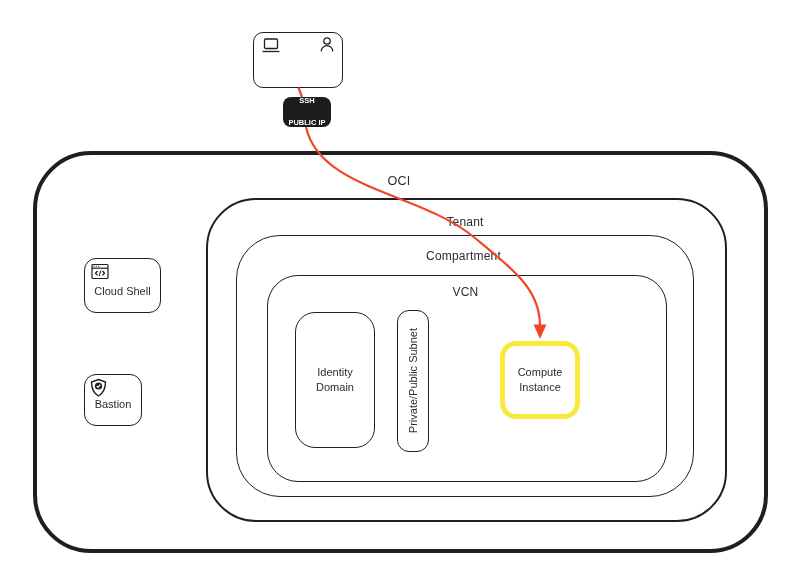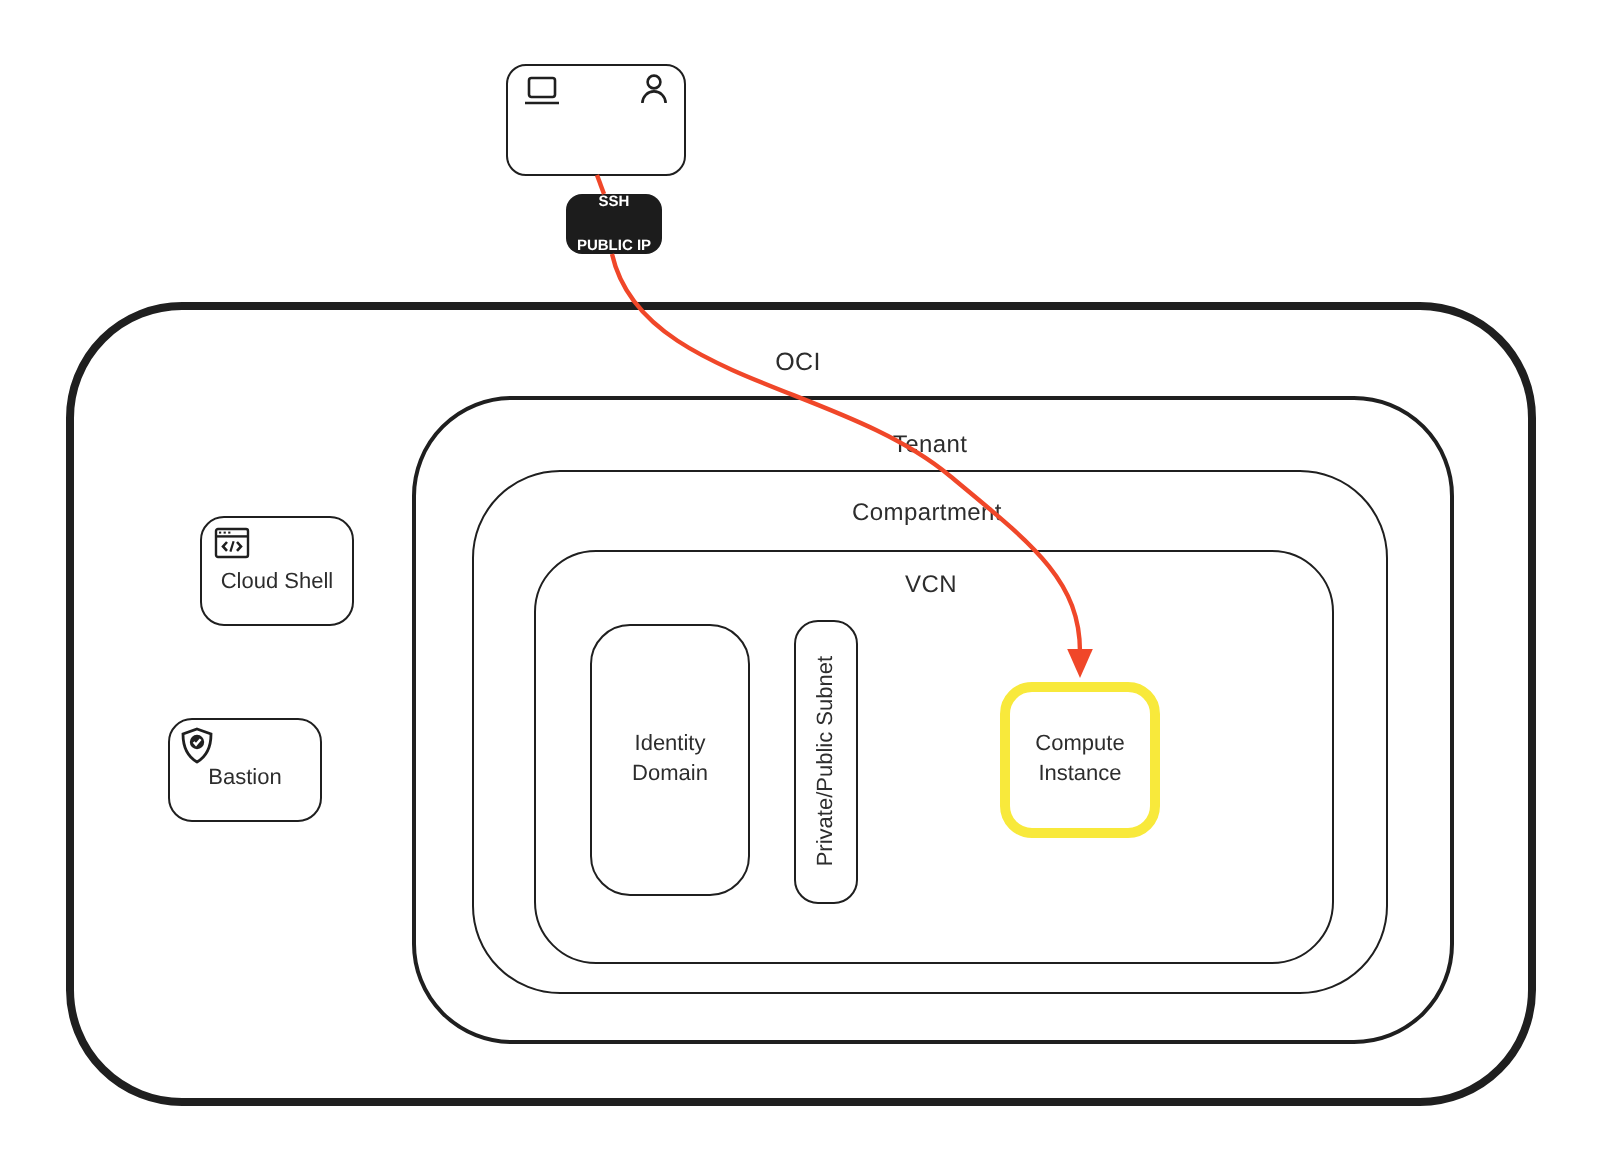--- a/index.html
+++ b/index.html
@@ -51,22 +51,22 @@
   .remote-computer{left:253px;top:32px;width:90px;height:56px;border-radius:10px;padding:18px 6px 4px 6px;}
   .ssh-badge{
     left:283px;top:97px;width:48px;height:30px;
     background:var(--badge_bg,#1c1c1c);
     border:none;border-radius:8px;
     color:var(--badge_text,#ffffff);
     font-weight:bold;font-size:7.5px;line-height:1.4;
     flex-direction:column;
     gap:11px;
   }
-  .cloud-shell{left:100px;top:258px;width:77px;height:55px;border-radius:12px;padding-top:12px;}
-  .bastion{left:84px;top:359px;width:77px;height:52px;border-radius:12px;padding-top:8px;text-align:center;}
+  .cloud-shell{left:84px;top:258px;width:77px;height:55px;border-radius:12px;padding-top:12px;}
+  .bastion{left:84px;top:374px;width:58px;height:52px;border-radius:12px;padding-top:8px;text-align:center;}
   .identity-domain{left:295px;top:312px;width:80px;height:136px;border-radius:20px;padding:4px 26px;}
   .subnet{left:397px;top:310px;width:32px;height:142px;border-radius:12px;}
   .subnet .vtext{
     writing-mode:vertical-rl;
     transform:rotate(180deg);
     white-space:nowrap;
     font-size:11px;
   }
   .compute-instance{
     left:500px;top:341px;width:80px;height:78px;

